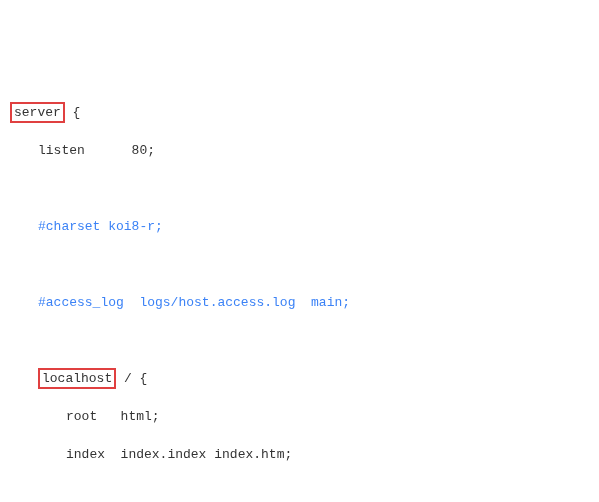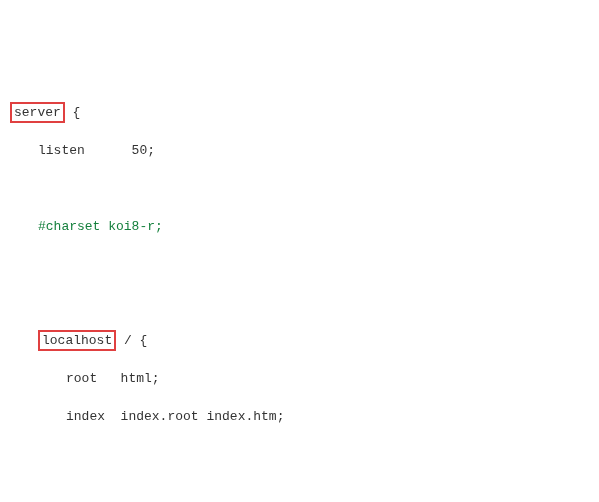--- a/index.html
+++ b/index.html
@@ -11,46 +11,47 @@
     line-height: 19px;
     color: #333333;
     white-space: pre;
   }
   .code-block {
     display: block;
     padding-left: 10px;
   }
   .indent1 { padding-left: 28px; }
   .indent2 { padding-left: 56px; }
-  .comment { color: #15803d; }
+  .comment { color: #3b82f6; }
   .highlight-box {
     display: inline-block;
     border: 2px solid #e04040;
     padding: 0 2px;
     margin: -2px 0;
     line-height: 17px;
   }
   .line { display: block; min-height: 19px; }
   .spacer { display: block; height: 19px; }
 </style>
 </head>
 <body>
 
 
 
 <div class="code-block">
 <span class="line"><span class="highlight-box"><span>server</span></span><span> {</span></span>
-<span class="line indent1">listen      50;</span>
+<span class="line indent1">listen      80;</span>
 <span class="spacer"></span>
 <span class="line indent1 comment">#charset koi8-r;</span>
 <span class="spacer"></span>
+<span class="line indent1 comment">#access_log  logs/host.access.log  main;</span>
 <span class="spacer"></span>
 <span class="line indent1"><span class="highlight-box"><span>localhost</span></span><span> / {</span></span>
 <span class="line indent2">root   html;</span>
-<span class="line indent2">index  index.root index.htm;</span>
+<span class="line indent2">index  index.index index.htm;</span>
 
 
 
 
 
 
 
 
 
 

